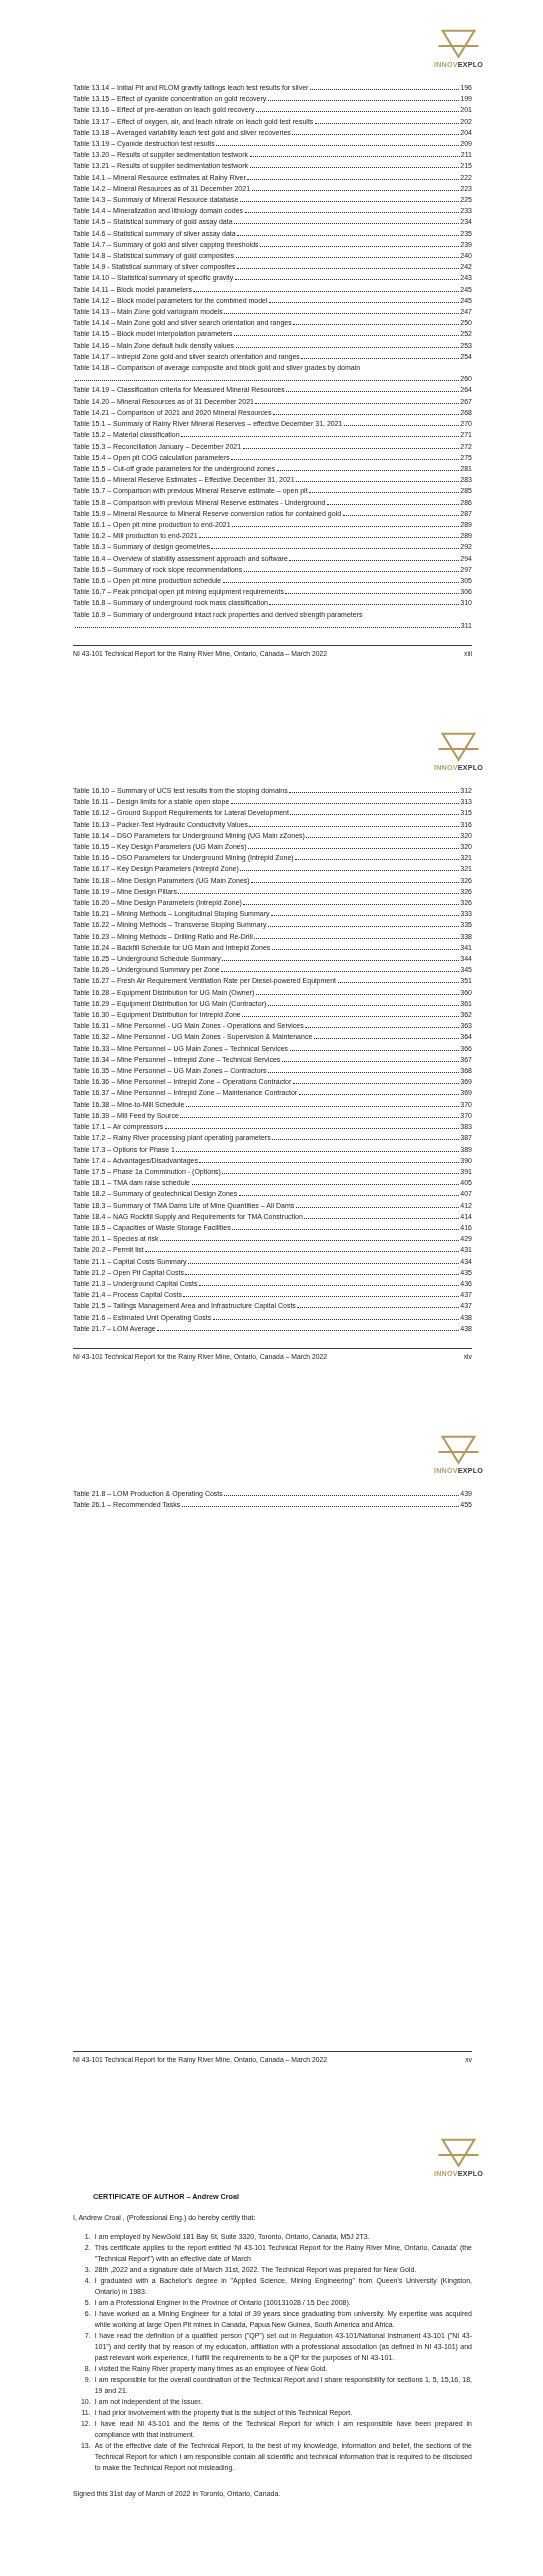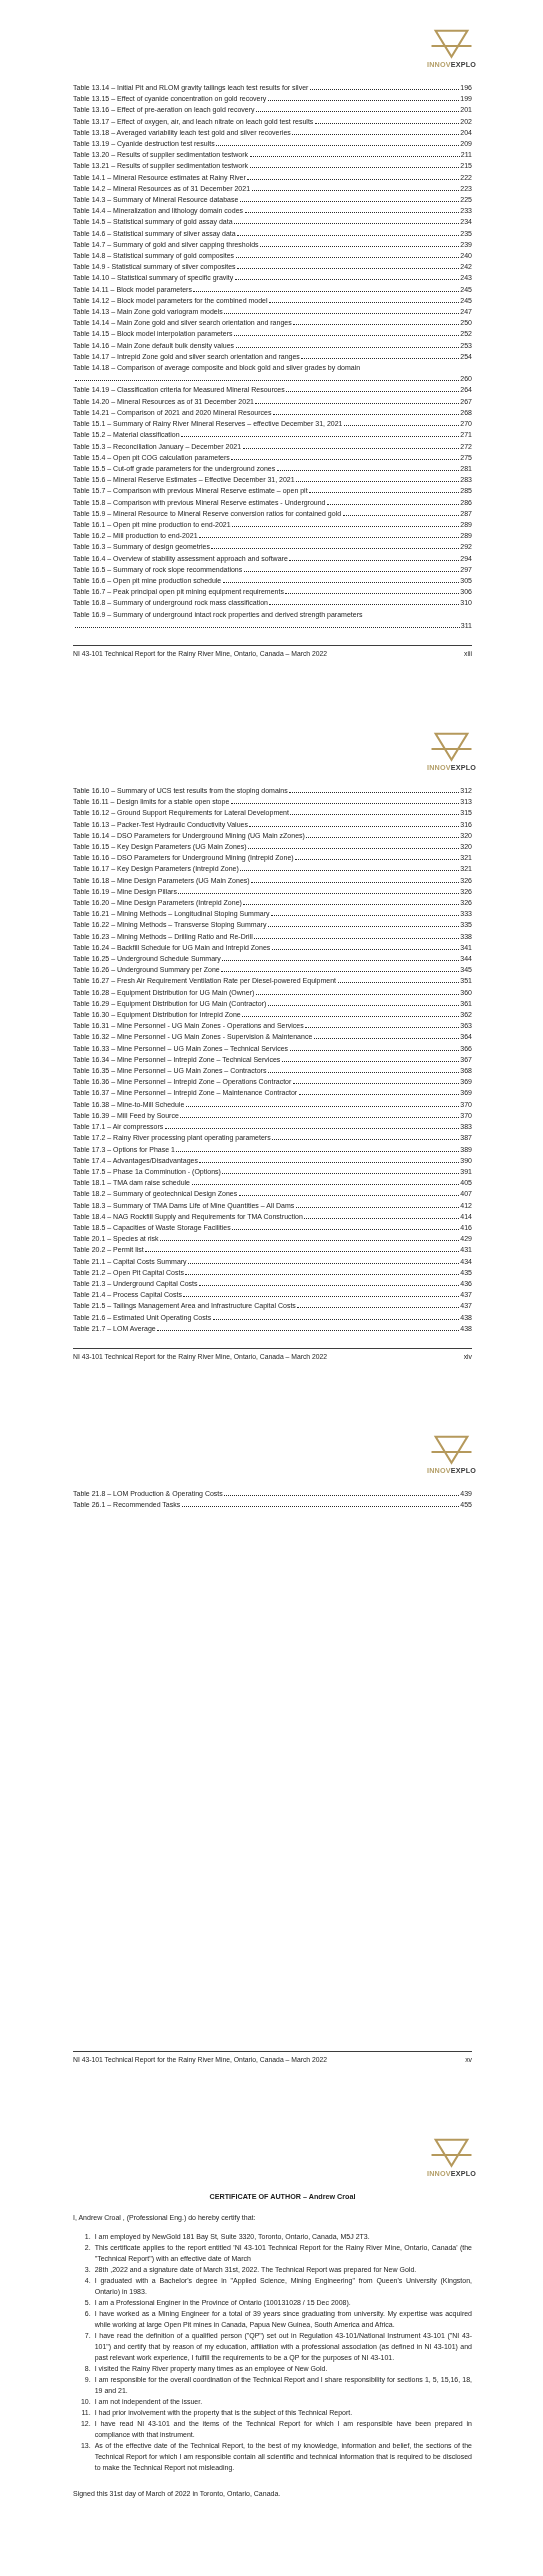--- a/index.html
+++ b/index.html
@@ -1,40 +1,40 @@
 <!DOCTYPE html>
 <html style="font-size:8.2px"><head>
 <meta charset="utf-8">
 <style>
   html,body{margin:0;padding:0;background:#ffffff;}
   .doc{width:544px;margin:0 auto;background:#fff;font-family:"Liberation Sans",sans-serif;color:#1c1c1c;}
   .page{position:relative;width:544px;height:703px;background:#fff;overflow:hidden;}
 
   
-  .logo{position:absolute;top:29px;right:68px;width:49px;text-align:left;}
+  .logo{position:absolute;top:29px;right:61px;width:49px;text-align:left;}
   .logo svg{display:block;margin:0 auto;}
   .logo .word{font-size:7.2px;font-weight:bold;letter-spacing:0.2px;line-height:7.2px;margin-top:1.5px;white-space:nowrap;}
   .logo .w-gold{color:#b5a06a;}
   .logo .w-dark{color:#3a3a3a;}
 
   
   .toc{position:absolute;top:82px;left:73px;right:72px;font-size:7px;line-height:11.2px;}
   .toc-row{display:flex;flex-wrap:wrap;align-items:baseline;}
   .toc-row .t{white-space:nowrap;}
   .toc-row.wrap .t{flex:0 0 100%;white-space:normal;text-align:justify;}
   .toc-row .dots{flex:1 1 12.4px;border-bottom:1px dotted #2a2a2a;margin:0 1px 2.1px 1.5px;min-width:12.4px;}
   .toc-row .p{text-align:right;}
 
   
   .pfooter{position:absolute;top:645px;left:73px;right:72px;border-top:1.5px solid #3d3d3d;padding-top:3.6px;
            display:flex;justify-content:space-between;font-size:6.8px;color:#1e1e1e;}
 
   
   .cert{position:absolute;top:82px;left:73px;right:72px;font-size:7px;line-height:11px;text-align:justify;}
-  .cert-title{font-weight:bold;font-size:7.2px;text-align:center;margin-left:20px;}
+  .cert-title{font-weight:bold;font-size:7.2px;text-align:left;margin-left:20px;}
   .cert-intro{margin-top:10.3px;text-align:left;}
   .cert ol{margin:8.2px 0 0 0;padding-left:19.6px;}
   .cert ol li{margin:0;padding-left:2.1px;}
   .signed{margin-top:14.4px;text-align:left;}
 </style>
 </head>
 <body>
 
 <div class="doc">
 

